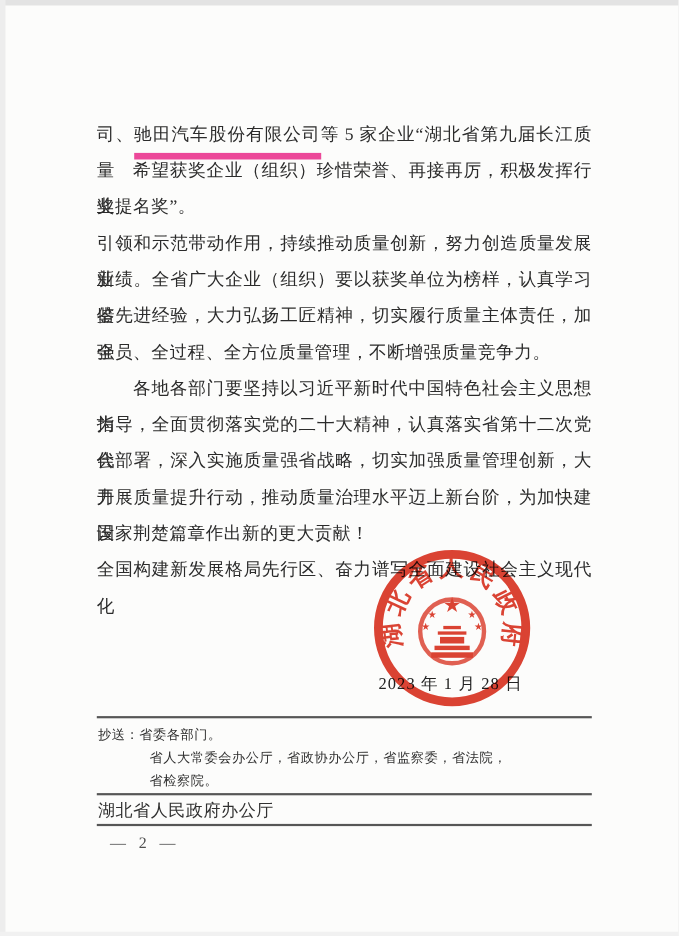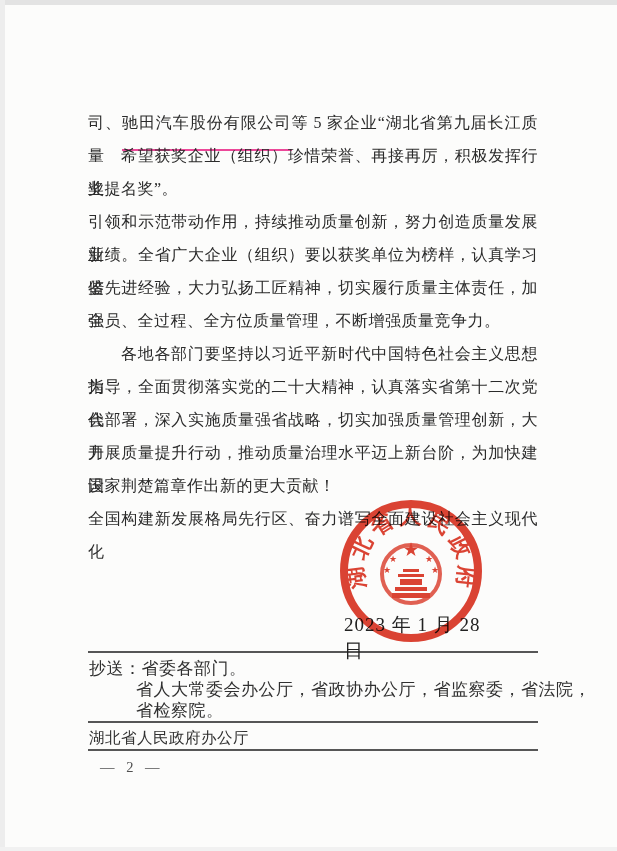--- a/index.html
+++ b/index.html
@@ -38,58 +38,58 @@
     letter-spacing: 0.5px;
   }
   .line.just {
     white-space: normal;
     text-align: justify;
     text-align-last: justify;
     text-justify: inter-character;
   }
   .line.ind { text-indent: 33px; }
   .underline-red {
-    border-bottom: 2px solid #ec4899;
-    padding-bottom: 18px;
+    border-bottom: 6px solid #ec4899;
+    padding-bottom: 8px;
   }
 
   
   .seal {
     position: absolute;
     left: 336px;
     top: 496px;
     width: 150px;
     height: 150px;
     z-index: 2;
     opacity: 0.88;
     mix-blend-mode: multiply;
   }
   .seal-date {
     position: absolute;
     left: 344px;
     top: 612px;
     width: 160px;
-    font-size: 19px;
+    font-size: 15px;
     letter-spacing: 1px;
     color: #222;
     z-index: 1;
   }
 
   
   .rule { position: absolute; left: 88px; width: 450px; height: 2px; background: #565656; }
   .rule1 { top: 651px; }
   .rule2 { top: 721px; }
   .rule3 { top: 749px; }
 
   .cc-block {
     position: absolute;
     left: 89px;
     top: 658px;
     width: 449px;
-    font-size: 17px;
+    font-size: 12px;
     color: #303030;
   }
   .cc-row { line-height: 21px; white-space: nowrap; letter-spacing: 0.5px; }
   .cc-row.cont { padding-left: 47px; }
 
   .issuer-row {
     position: absolute;
     left: 89px;
     top: 727px;
     width: 448px;

